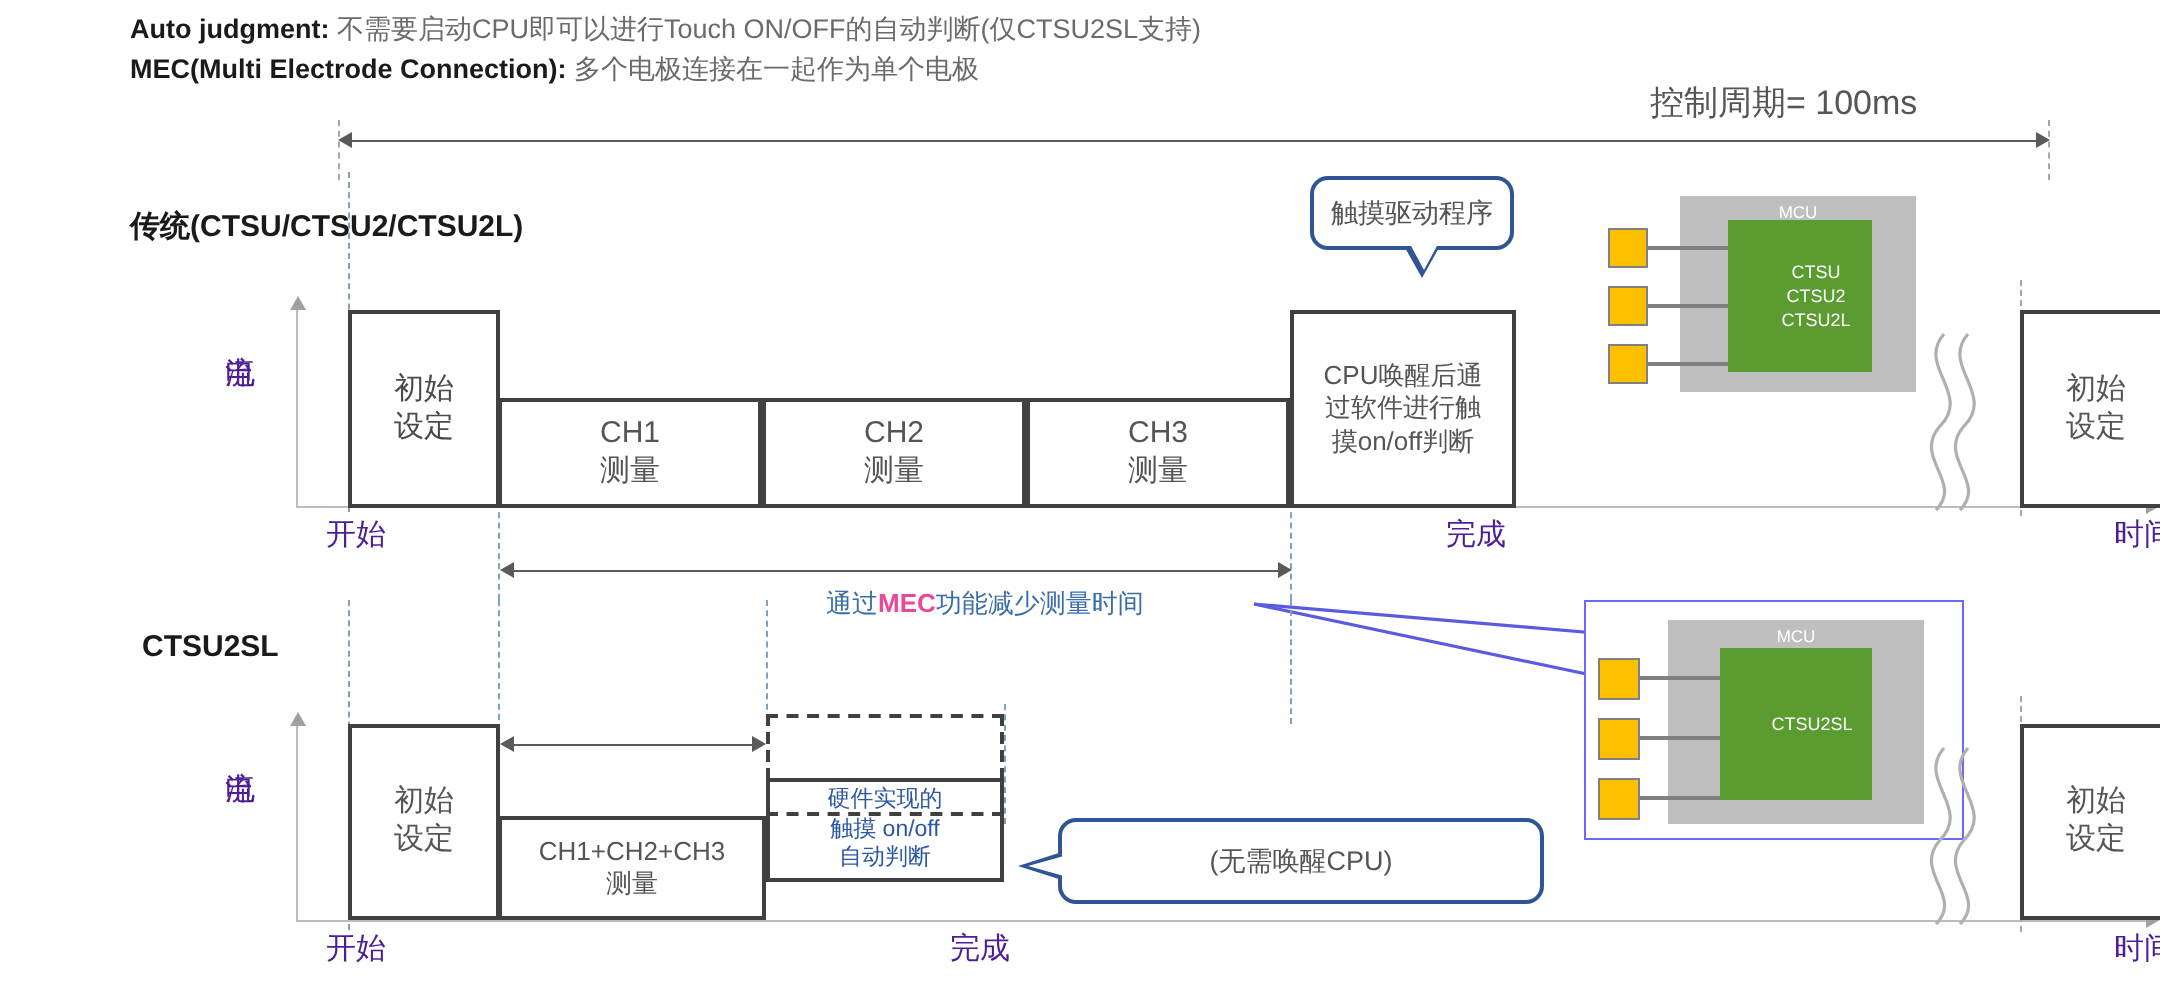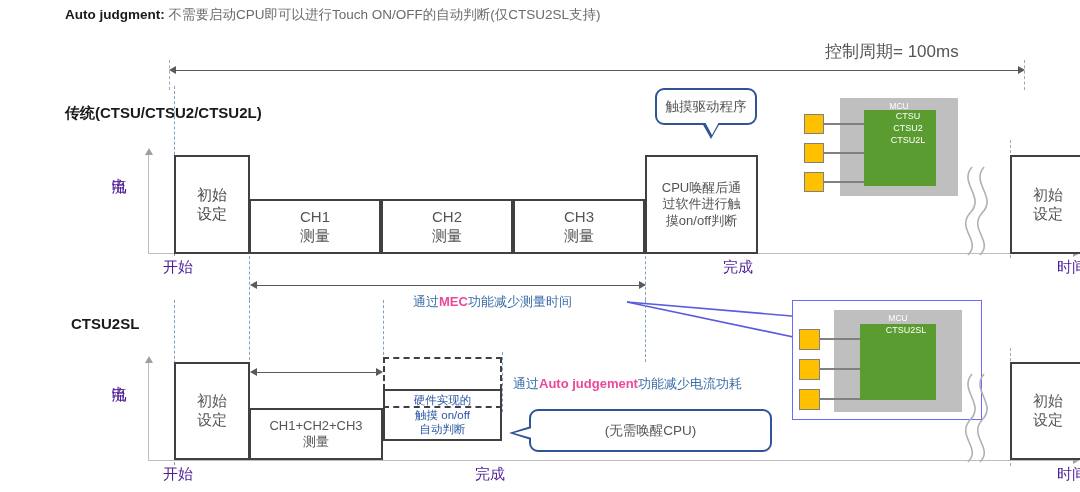--- a/index.html
+++ b/index.html
@@ -208,21 +208,21 @@
     top: 3px;
   }
   .ctsu-block {
     position: absolute;
     background: #5b9c31;
     color: #ffffff;
     font-size: 9px;
     display: flex;
     flex-direction: column;
     align-items: center;
-    justify-content: flex-start;
+    justify-content: center;
     text-align: center;
     line-height: 1.35;
     box-sizing: border-box;
     padding-left: 16px;
   }
   .pad {
     position: absolute;
     background: #ffc000;
     border: 1.5px solid #808080;
     box-sizing: border-box;
@@ -235,20 +235,23 @@
   
   .squig { position: absolute; }
 </style>
 </head>
 <body>
 
 <div id="root">
 
   <div class="note" style="left:18px; top:6px;">
     <b>Auto judgment:</b><span> 不需要启动CPU即可以进行Touch ON/OFF的自动判断(仅CTSU2SL支持)</span>
+  </div>
+  <div class="note" style="left:18px; top:26px;">
+    <b>MEC(Multi Electrode Connection):</b><span> 多个电极连接在一起作为单个电极</span>
   </div>
 
   <div class="cycle-label" style="left:778px; top:40px;">控制周期= 100ms</div>
 
   <div class="vguide grey" style="left:122px; top:60px; height:30px;"></div>
   <div class="vguide grey" style="left:977px; top:60px; height:30px;"></div>
 
   <div class="dbl-arrow" style="left:122px; top:66px; width:856px;">
     <div class="lh"></div>
     <div class="bar"></div>
@@ -378,23 +381,20 @@
   </div>
 
   <div class="wbox-dashed" style="left:336px; top:357px; width:119px; height:51px;"></div>
 
   <div class="dbl-arrow" style="left:203px; top:368px; width:133px;">
     <div class="lh"></div>
     <div class="bar"></div>
     <div class="rh"></div>
   </div>
 
-  <div class="anno" style="left:466px; top:375px;">
-    <span>通过</span><b>Auto judgement</b><span>功能减少电流功耗</span>
-  </div>
 
   <div class="callout" style="left:482px; top:409px; width:243px; height:43px;">
     <div>
       <div>(无需唤醒CPU)</div>
     </div>
     <div class="tail-l"></div>
     <div class="tail-l-in"></div>
   </div>
 
   <div class="mcu-wrap" style="left:745px; top:300px; width:190px; height:120px;">

